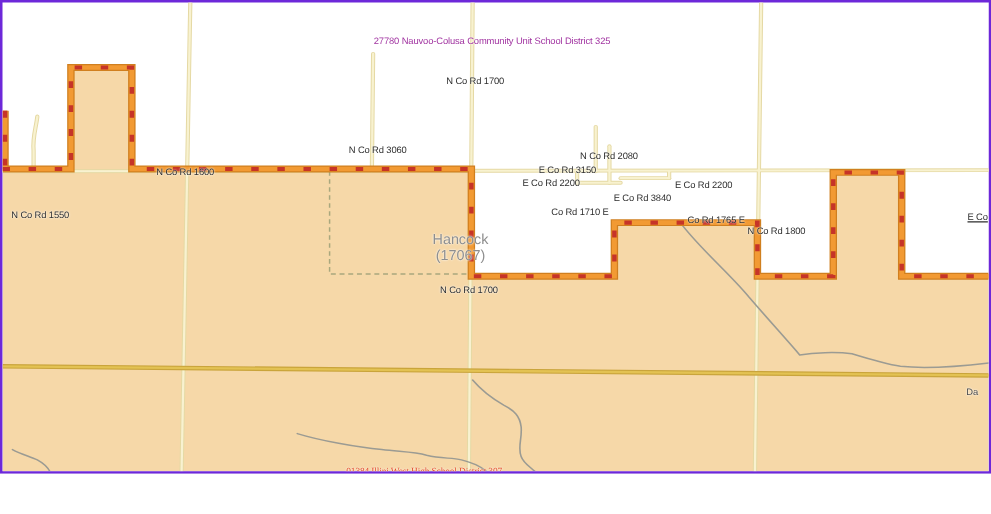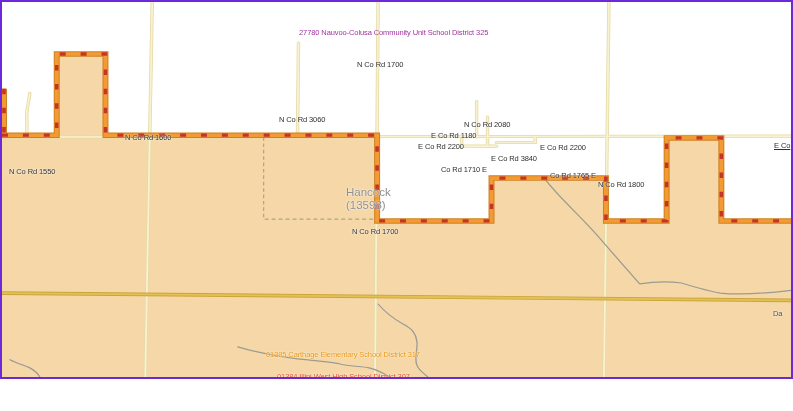--- a/index.html
+++ b/index.html
@@ -10,21 +10,21 @@
   }
   .frame svg{position:absolute;left:0;top:0;width:100%;height:100%;}
   .lbl{
     position:absolute;white-space:nowrap;pointer-events:none;
     font-size:7.5px;line-height:9px;color:#2e2e2e;letter-spacing:-0.1px;
     text-shadow:0 0 2px rgba(255,255,255,.85),0 0 1px rgba(255,255,255,.85);
   }
   .lbl.district-purple{color:#a134a1;}
   .lbl.district-orange{color:#e8940c;}
   .lbl.district-red{color:#e34b27;}
-  .lbl.county{color:#8e8e8e;font-size:11.5px;line-height:13px;letter-spacing:0;}
+  .lbl.county{color:#8e8e8e;font-size:11.5px;line-height:13px;letter-spacing:0;text-align:center;}
   .lbl.stream{color:#4a4a4a;}
 </style>
 </head>
 <body>
 
 <div class="frame">
 
   <svg viewBox="0 0 793 411" preserveAspectRatio="none">
 
     <path d="M 0,146 L 55,146 L 55,57 L 104,57 L 104,146 L 377,146 L 377,240 L 492,240 L 492,193 L 607,193 L 607,240 L 668,240 L 668,149 L 723,149 L 723,240 L 793,240 L 793,411 L 0,411 Z" fill="#F6D8A8" stroke="none"></path>
@@ -86,42 +86,41 @@
   <div class="lbl" style="left:355px;top:58px;">N Co Rd 1700</div>
 
   <div class="lbl" style="left:277px;top:113px;">N Co Rd 3060</div>
 
   <div class="lbl" style="left:123px;top:131px;">N Co Rd 1600</div>
 
   <div class="lbl" style="left:7px;top:165px;">N Co Rd 1550</div>
 
   <div class="lbl" style="left:462px;top:118px;">N Co Rd 2080</div>
 
-  <div class="lbl" style="left:429px;top:129px;">E Co Rd 1180</div>
+  <div class="lbl" style="left:429px;top:129px;">E Co Rd 3150</div>
 
   <div class="lbl" style="left:416px;top:140px;">E Co Rd 2200</div>
 
   <div class="lbl" style="left:538px;top:141px;">E Co Rd 2200</div>
 
   <div class="lbl" style="left:489px;top:152px;">E Co Rd 3840</div>
 
   <div class="lbl" style="left:439px;top:163px;text-align:center;">Co Rd 1710 E</div>
 
   <div class="lbl" style="left:511px;top:169px;margin-left:37px;">Co Rd 1765 E</div>
 
   <div class="lbl" style="left:582px;top:178px;margin-left:14px;">N Co Rd 1800</div>
 
-  <div class="lbl" style="left:772px;top:139px;text-decoration:underline;">E Co</div>
+  <div class="lbl" style="left:772px;top:167px;text-decoration:underline;">E Co</div>
 
   <div class="lbl county" style="left:344px;top:184px;">
     <div>Hancock</div>
-    <div>(13598)</div>
+    <div>(17067)</div>
   </div>
 
   <div class="lbl" style="left:350px;top:225px;">N Co Rd 1700</div>
 
   <div class="lbl stream" style="left:771px;top:307px;text-align:center;">Da</div>
 
-  <div class="lbl district-orange" style="left:264px;top:348px;">01385 Carthage Elementary School District 317</div>
 
-  <div class="lbl district-red" style="left:275px;top:370px;">01384 Illini West High School District 307</div>
+  <div class="lbl district-red" style="left:275px;top:370px;font-family:Liberation Serif, serif;">01384 Illini West High School District 307</div>
 
 </div>
 
 </body></html>

